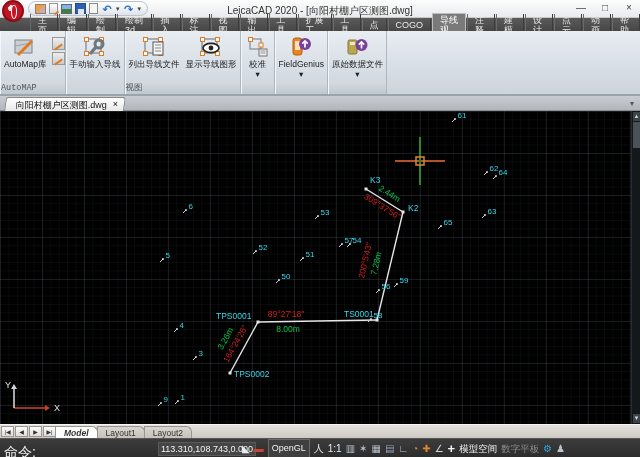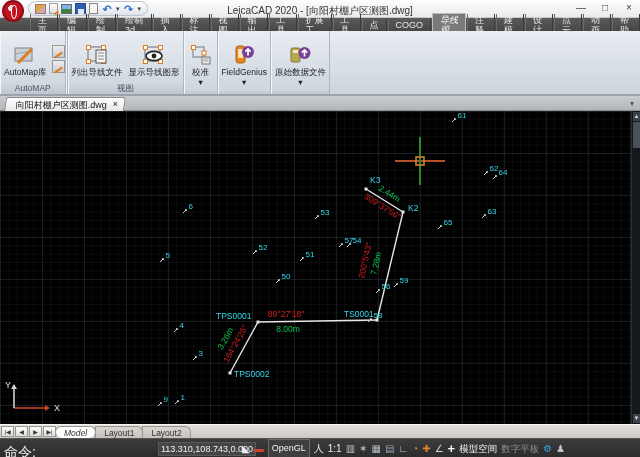--- a/index.html
+++ b/index.html
@@ -29,30 +29,30 @@
   .q-undo,.q-redo{ color:#2e6fc0; font-weight:bold; font-size:11px; line-height:10px;}
   .q-caret{ color:#444; font-size:7px; }
   #title-text { position:absolute; left:0; right:0; text-align:center; top:4px; color:#333; font-size:10px; }
   #win-buttons { position:absolute; right:4px; top:2px; display:flex; gap:10px; color:#444; font-size:10px; }
   #win-buttons span { width:14px; text-align:center; }
 
   
   #menubar { top:18px; left:0; width:640px; height:13px; background:linear-gradient(#5a5a5a,#474747);
     display:flex; align-items:center; padding-left:30px; gap:1px; }
   .mtab { color:#e8e8e8; padding:1px 7px; font-size:9px; line-height:10px; border-right:1px solid #3c3c3c; border-left:1px solid #6a6a6a;}
-  .mtab.active { background:#7a7a7a; border:1px solid #bdbdbd; color:#fff;font-style:italic; }
+  .mtab.active { background:#7a7a7a; border:1px solid #bdbdbd; color:#fff; }
 
   
   #ribbon { top:31px; left:0; width:640px; height:65px;
     background:linear-gradient(#e8edf2,#ccd4dc); border-bottom:2px solid #9aa4ae; display:flex; }
   .rgroup { height:63px; border-right:1px solid #aeb6be; border-left:1px solid #f4f7fa;
     display:flex; flex-direction:column; }
-  .rbody { flex:1; display:flex; align-items:flex-start; justify-content:center; padding-top:10px; }
-  .rlabel { height:12px; text-align:center; color:#4c5660; font-size:8.5px; line-height:12px;
-    background:linear-gradient(#d4dae0,#bfc7cf); }
+  .rbody { flex:1; display:flex; align-items:flex-start; justify-content:center; padding-top:2px; }
+  .rlabel { height:12px; text-align:left; color:#4c5660; font-size:8.5px; line-height:12px;
+    background:linear-gradient(#d4dae0,#bfc7cf);font-family:Liberation Mono, monospace; }
   .rbtn { display:flex; flex-direction:column; align-items:center; padding:1px 3px; }
   .rbtn .ric { width:26px; height:26px; display:flex; align-items:center; justify-content:center; }
   .rbtn .rtx { color:#222; font-size:8.5px; line-height:9.5px; text-align:center; white-space:pre-line; }
   .rsmalls { display:flex; flex-direction:column; gap:2px; margin-left:2px; margin-top:4px; }
   .rsmall { width:13px; height:13px; background:linear-gradient(#eee,#ccc); border:1px solid #999; position:relative;}
   .rsmall:after{ content:""; position:absolute; left:1px; top:8px; width:9px; height:2px; background:#e07b1f; transform:rotate(-35deg);}
 
   
   #doctabs { top:96px; left:0; width:640px; height:15px; background:linear-gradient(#c9cdd1,#b2b6ba);
     border-bottom:1px solid #8a8e92; }
@@ -76,21 +76,21 @@
     text-align:center; line-height:9px; }
   #sthumb { position:absolute; left:1px; top:11px; width:7px; height:26px; background:#4a5158; }
 
   
   #layoutbar { top:424px; left:0; width:640px; height:14px; background:linear-gradient(#e4e1dc,#cdcac4);
     border-top:1px solid #f5f5f5; display:flex; align-items:center; font-size:8.5px; }
   .lnav { color:#333; border:1px solid #9a968e; background:linear-gradient(#fdfdfd,#ddd);
     width:13px; height:11px; text-align:center; line-height:10px; font-size:6px; margin-left:1px;}
   .ltab { padding:0 8px; height:12px; line-height:12px; color:#333; border:1px solid #9a968e; border-bottom:none;
     border-radius:0 6px 0 0; background:linear-gradient(#d8d5cf,#c6c2bb); margin-left:-1px; }
-  .ltab.active { background:#fff; font-weight:normal; font-style:italic;border-radius:6px; }
+  .ltab.active { background:#fff; font-weight:bold; font-style:italic; }
 
   
   #statusbar { top:438px; left:0; width:640px; height:19px; background:linear-gradient(#3c3c3c,#2c2c2c);
     color:#e8e8e8; border-top:1px solid #555; }
   #prompt { position:absolute; left:4px; top:5px; font-size:14px; color:#f0f0f0; }
   #coords { position:absolute; left:158px; top:3px; background:#454545; border:1px solid #5a5a5a;
     padding:1px 2px; font-size:9px; color:#f2f2f2; }
   #sicons { position:absolute; left:242px; top:0; height:19px; display:flex; align-items:center; gap:4px; }
   .sit { font-size:10px; line-height:17px; color:#cfd6dd; }
   .sit.box { border:1px solid #6a6a6a; background:#3f3f3f; padding:0 3px; font-size:9px; }
@@ -159,20 +159,34 @@
         </div>
         <div class="rsmalls">
           <div class="rsmall"></div>
           <div class="rsmall"></div>
         </div>
       </div>
       <div class="rlabel">AutoMAP</div>
     </div>
     <div class="rgroup">
       <div class="rbody">
+        <div class="rbtn">
+          <span class="ric">
+            <svg width="26" height="26">
+              <rect x="4" y="5" width="15" height="14" fill="none" stroke="#8a929a" stroke-width="1.4"></rect>
+              <rect x="2.5" y="3.5" width="4" height="4" fill="#fff" stroke="#e07b1f"></rect>
+              <rect x="17.5" y="3.5" width="4" height="4" fill="#fff" stroke="#e07b1f"></rect>
+              <rect x="2.5" y="17.5" width="4" height="4" fill="#fff" stroke="#e07b1f"></rect>
+              <rect x="17.5" y="17.5" width="4" height="4" fill="#fff" stroke="#e07b1f"></rect>
+              <circle cx="17" cy="10" r="4" fill="none" stroke="#6f7880" stroke-width="3"></circle>
+              <line x1="14" y1="13" x2="8" y2="20" stroke="#6f7880" stroke-width="3.4"></line>
+            </svg>
+          </span>
+          <span class="rtx">手动输入导线</span>
+        </div>
       </div>
     </div>
     <div class="rgroup">
       <div class="rbody">
         <div class="rbtn">
           <span class="ric">
             <svg width="26" height="26">
               <rect x="4" y="5" width="15" height="14" fill="none" stroke="#8a929a" stroke-width="1.4"></rect>
               <rect x="2.5" y="3.5" width="4" height="4" fill="#fff" stroke="#e07b1f"></rect>
               <rect x="17.5" y="3.5" width="4" height="4" fill="#fff" stroke="#e07b1f"></rect>

